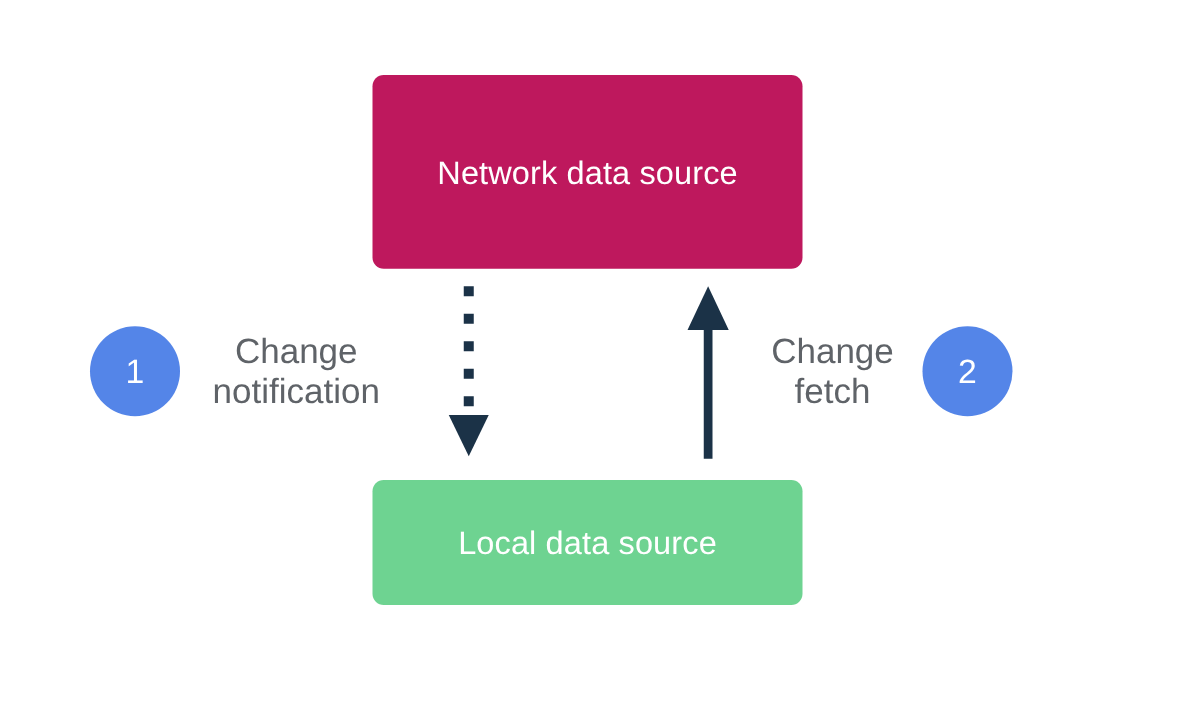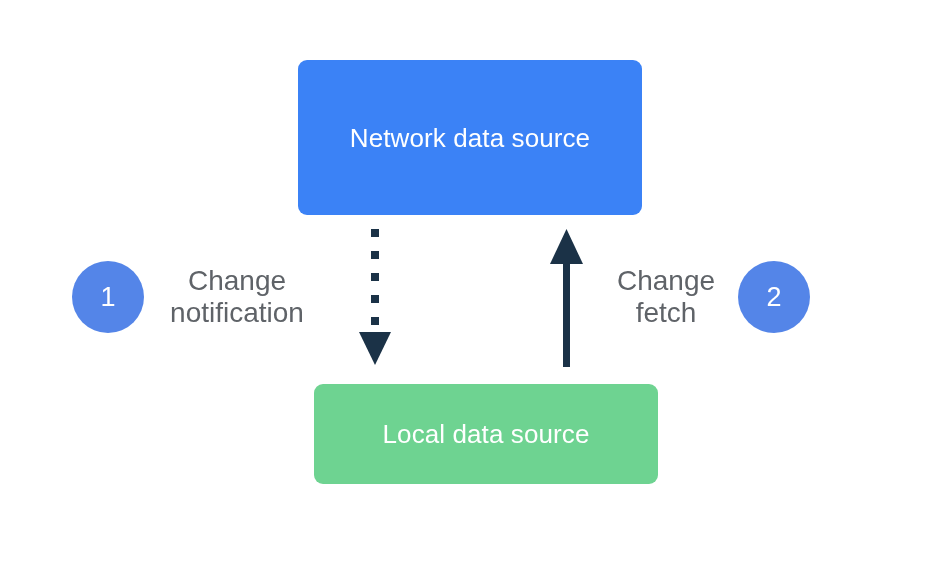--- a/index.html
+++ b/index.html
@@ -33,27 +33,26 @@
     color: #ffffff;
     font-size: 26px;
     line-height: 38px;
     font-weight: 400;
     letter-spacing: 0.1px;
     box-sizing: border-box;
   }
   #network-box {
     top: 60px;
     height: 155px;
-    background: #3b82f6;
+    background: #be185d;
   }
   #local-box {
     top: 384px;
     height: 100px;
     background: #6ed391;
-    margin-left: 16px;
   }
   .node-label {
     display: block;
     width: 100%;
     padding: 0 10px;
     box-sizing: border-box;
   }
 
   
   .badge {

